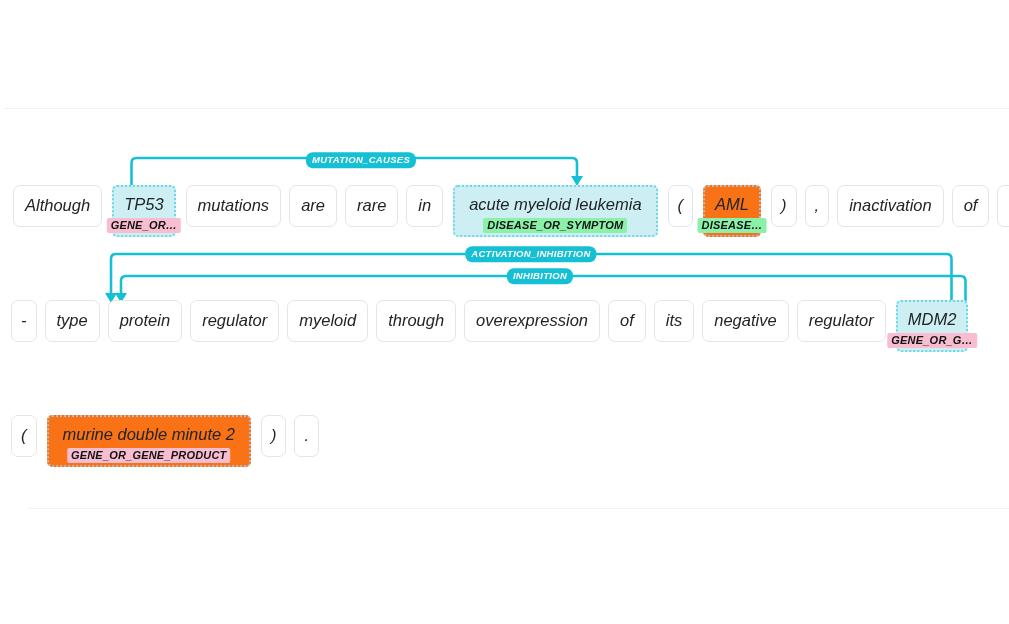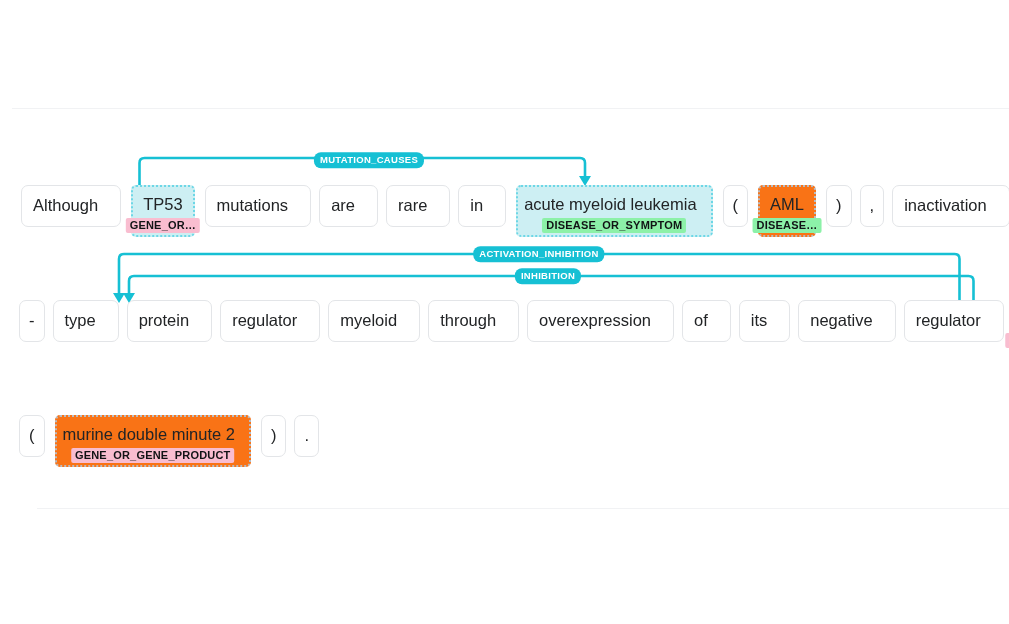--- a/index.html
+++ b/index.html
@@ -11,24 +11,25 @@
     width: 1009px;
     height: 624px;
     font-family: "Liberation Sans", sans-serif;
     color: #1a1a1a;
     overflow: hidden;
     position: relative;
   }
 
   #viz {
     position: absolute;
-    left: 12px;
+    left: 4px;
     top: 0;
     width: 882px;
     height: 624px;
+    font-style: italic;
   }
 
   .divider {
     position: absolute;
     height: 1px;
     background: #f1f2f4;
   }
   .divider.top {
     left: 0;
     top: 108px;
@@ -50,41 +51,41 @@
 
   .token {
     position: relative;
     box-sizing: border-box;
     border: 1px solid #e3e5e8;
     border-radius: 7px;
     background: #ffffff;
     font-size: 16.5px;
     line-height: 1;
     color: #222426;
-    padding: 11px 22px 12px 11px;
+    padding: 11px 11px 12px 11px;
     margin: 0 4px;
     white-space: nowrap;
     text-align: center;
     min-width: 0;
   }
 
   
   .token.entity {
     border: 2px dotted #6dd7e6;
     border-radius: 5px;
     background: #cdeff3;
     padding: 9px 10px 22px 10px;
     margin: 0 6px;
   }
   .token.entity.plain {
     background: #f97316;
     border: 2px dotted #b9bcc2;
   }
   .token.entity.wide {
-    padding-left: 6px;
+    padding-left: 14px;
     padding-right: 14px;
   }
 
   .ent-label {
     position: absolute;
     left: 50%;
     transform: translateX(-50%);
     bottom: 2px;
     font-size: 11px;
     font-weight: bold;

